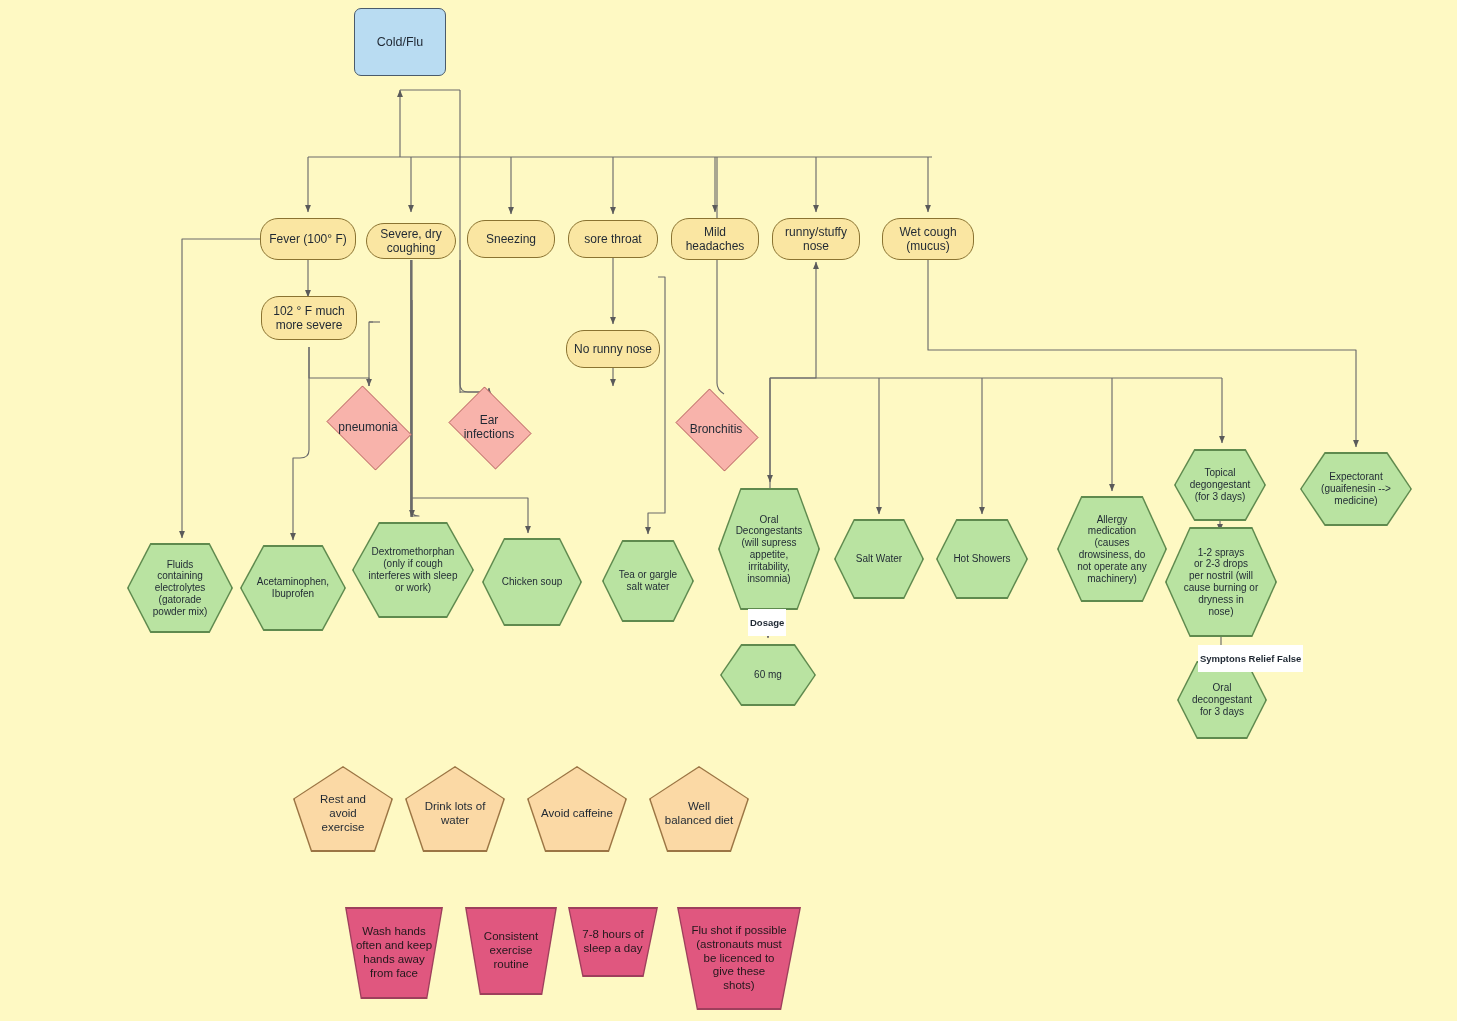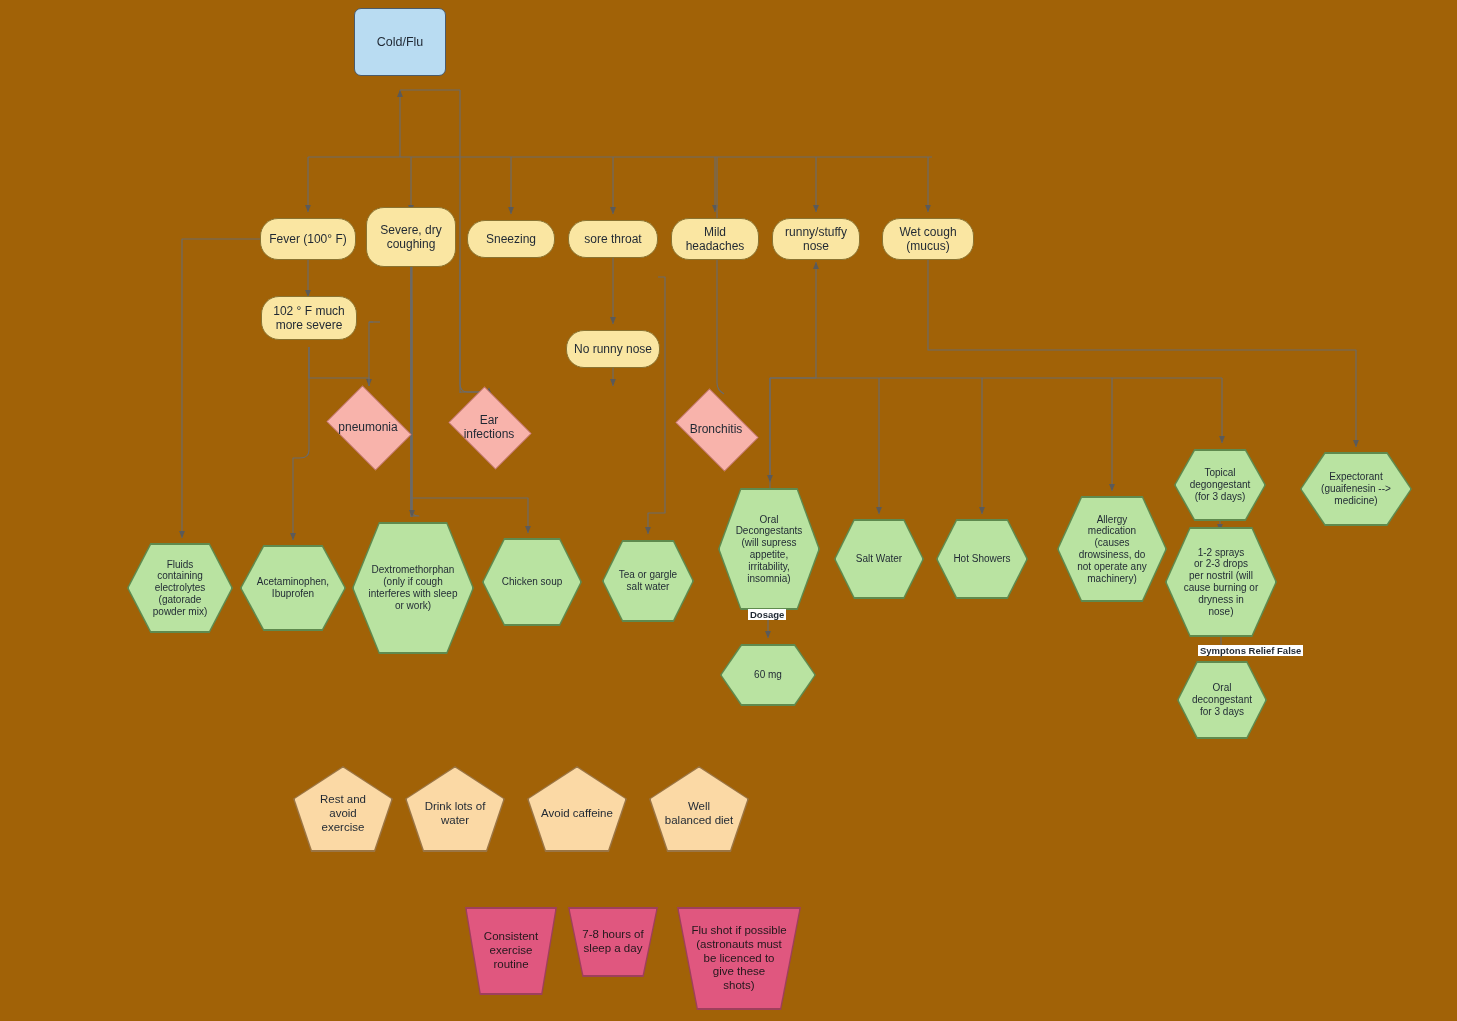--- a/index.html
+++ b/index.html
@@ -8,21 +8,21 @@
     background: #ffffff;
   }
   body {
     font-family: "Liberation Sans", sans-serif;
     -webkit-font-smoothing: antialiased;
   }
   #canvas {
     position: relative;
     width: 1457px;
     height: 1021px;
-    background: #a16207;
+    background: #fef9c3;
     overflow: hidden;
   }
   #edges {
     position: absolute;
     left: 0; top: 0;
     width: 1457px;
     height: 1021px;
     pointer-events: none;
   }
   .node {
@@ -141,21 +141,21 @@
     font-size: 11.5px; line-height: 1.2; white-space: pre-line;
   }
 
   
   .edge-label {
     position: absolute;
     font-size: 9.5px;
     font-weight: bold;
     color: #1f2833;
     background: #ffffff;
-    padding: 0 2px;
+    padding: 8px 2px;
     white-space: nowrap;
     z-index: 3;
   }
 </style>
 </head>
 <body>
 
 <div id="canvas">
 
   <svg id="edges" viewBox="0 0 1457 1021" width="1457" height="1021" xmlns="http://www.w3.org/2000/svg">
@@ -239,21 +239,21 @@
     </g>
   </svg>
 
   <div class="node shape-box" style="left:354px; top:8px; width:92px; height:68px;">
     <span class="lbl">Cold/Flu</span>
   </div>
 
   <div class="node shape-pill" style="left:260px; top:218px; width:96px; height:42px;">
     <span class="lbl">Fever (100° F)</span>
   </div>
-  <div class="node shape-pill" style="left:366px; top:207px; width:90px; height:60px;">
+  <div class="node shape-pill" style="left:366px; top:223px; width:90px; height:36px;">
     <span class="lbl">Severe, dry
 coughing</span>
   </div>
   <div class="node shape-pill" style="left:467px; top:220px; width:88px; height:38px;">
     <span class="lbl">Sneezing</span>
   </div>
   <div class="node shape-pill" style="left:568px; top:220px; width:90px; height:38px;">
     <span class="lbl">sore throat</span>
   </div>
   <div class="node shape-pill" style="left:671px; top:218px; width:88px; height:42px;">
@@ -296,21 +296,21 @@
 containing
 electrolytes
 (gatorade
 powder mix)</span>
   </div>
   <div class="hexwrap" style="left:240px; top:545px; width:106px; height:86px;">
     <span class="hexbg"></span>
     <span class="hexfg">Acetaminophen,
 Ibuprofen</span>
   </div>
-  <div class="hexwrap" style="left:352px; top:522px; width:122px; height:132px;">
+  <div class="hexwrap" style="left:352px; top:522px; width:122px; height:96px;">
     <span class="hexbg"></span>
     <span class="hexfg">Dextromethorphan
 (only if cough
 interferes with sleep
 or work)</span>
   </div>
   <div class="hexwrap" style="left:602px; top:540px; width:92px; height:82px;">
     <span class="hexbg"></span>
     <span class="hexfg">Tea or gargle
 salt water</span>
@@ -391,20 +391,27 @@
   <div class="pentwrap" style="left:527px; top:766px; width:100px; height:86px;">
     <span class="pbg"></span>
     <span class="pfg"><span class="inner">Avoid caffeine</span></span>
   </div>
   <div class="pentwrap" style="left:649px; top:766px; width:100px; height:86px;">
     <span class="pbg"></span>
     <span class="pfg"><span class="inner">Well
 balanced diet</span></span>
   </div>
 
+  <div class="trapwrap" style="left:345px; top:907px; width:98px; height:92px;">
+    <span class="tbg"></span>
+    <span class="tfg">Wash hands
+often and keep
+hands away
+from face</span>
+  </div>
   <div class="trapwrap" style="left:465px; top:907px; width:92px; height:88px;">
     <span class="tbg"></span>
     <span class="tfg">Consistent
 exercise
 routine</span>
   </div>
   <div class="trapwrap" style="left:568px; top:907px; width:90px; height:70px;">
     <span class="tbg"></span>
     <span class="tfg">7-8 hours of
 sleep a day</span>

